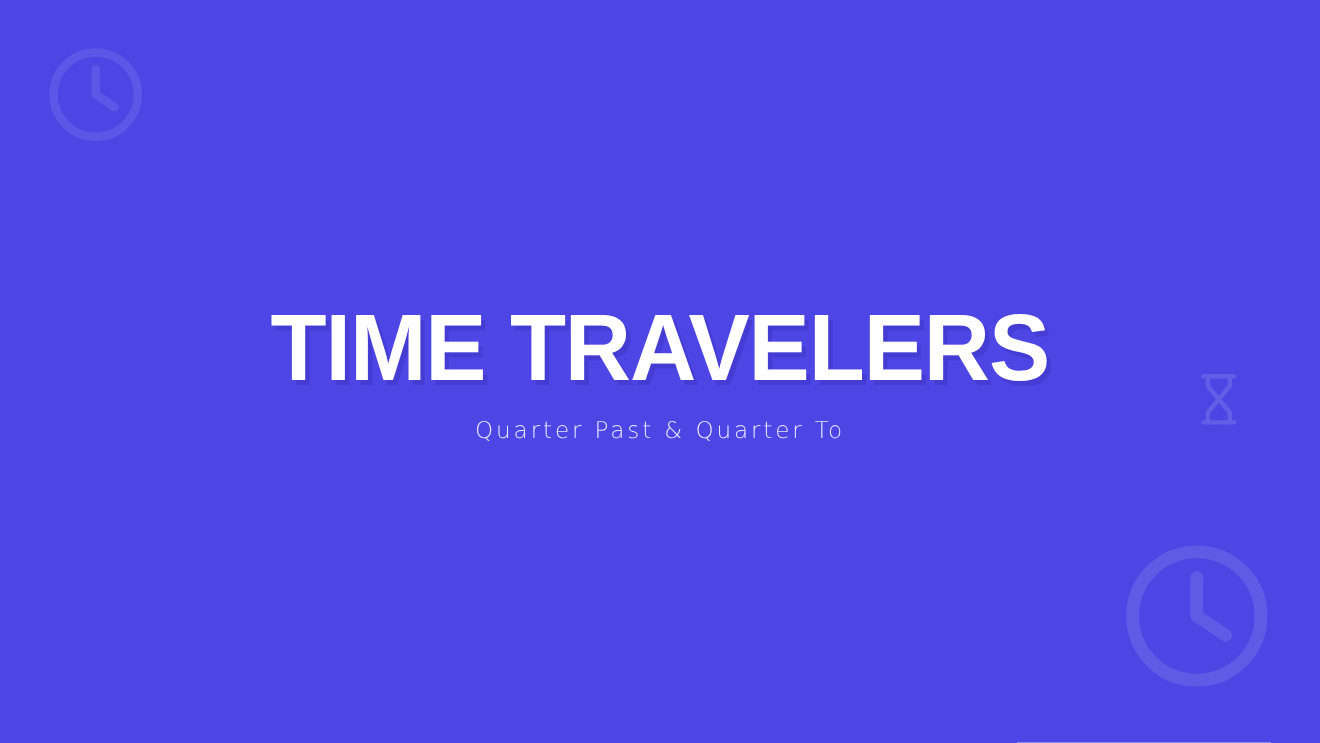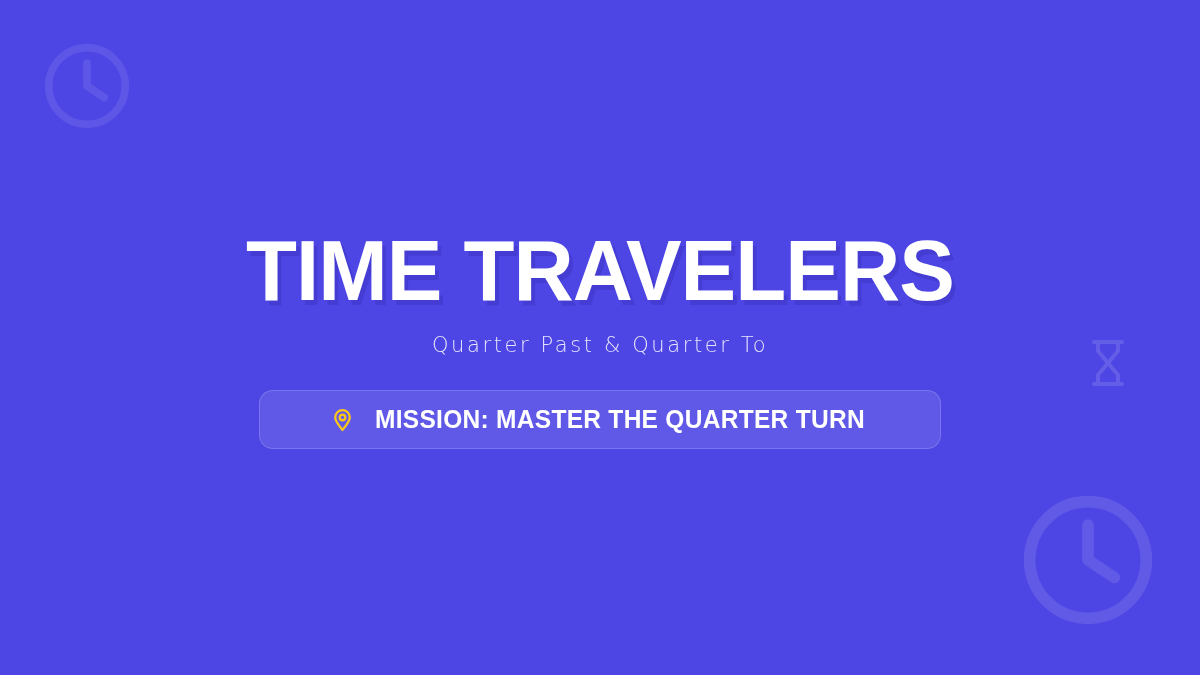--- a/index.html
+++ b/index.html
@@ -151,24 +151,15 @@
       <path d="M24 12 L24 24 L33 30"></path>
     </svg>
   </div>
 
   <div class="content">
 
     <h1 class="title">TIME TRAVELERS</h1>
 
     <p class="subtitle">Quarter Past &amp; Quarter To</p>
 
-    <div class="mission-pill">
-      <span class="pin-icon">
-        <svg viewBox="0 0 24 24" fill="none" stroke="currentColor" stroke-width="2.2" stroke-linecap="round" stroke-linejoin="round">
-          <path d="M12 22c4.2-5.1 7-8.6 7-12a7 7 0 1 0-14 0c0 3.4 2.8 6.9 7 12z"></path>
-          <circle cx="12" cy="10" r="2.7"></circle>
-        </svg>
-      </span>
-      <span class="mission-text">MISSION: MASTER THE QUARTER TURN</span>
-    </div>
 
   </div>
 </div>
 
 </body></html>

